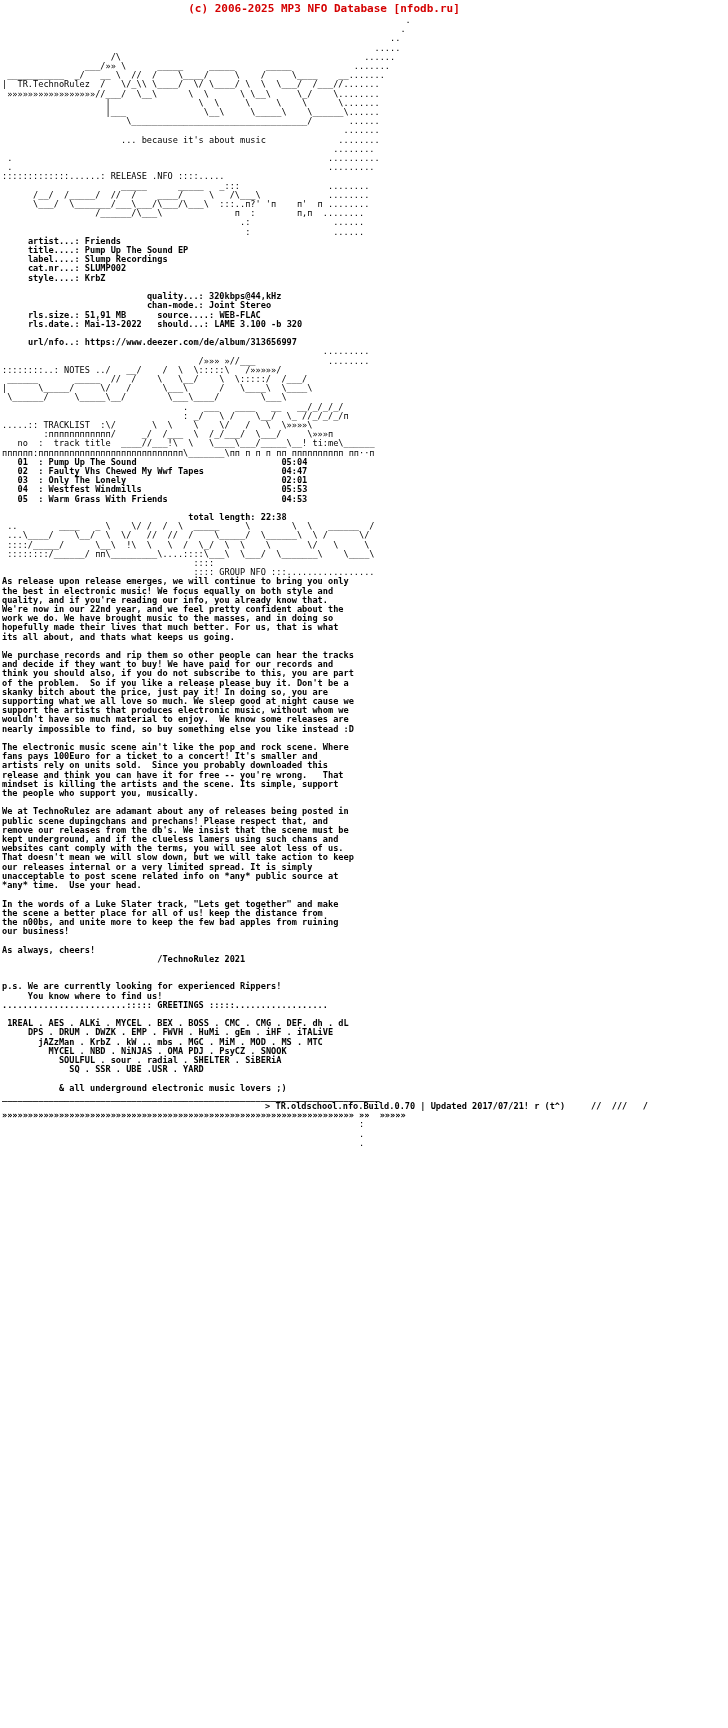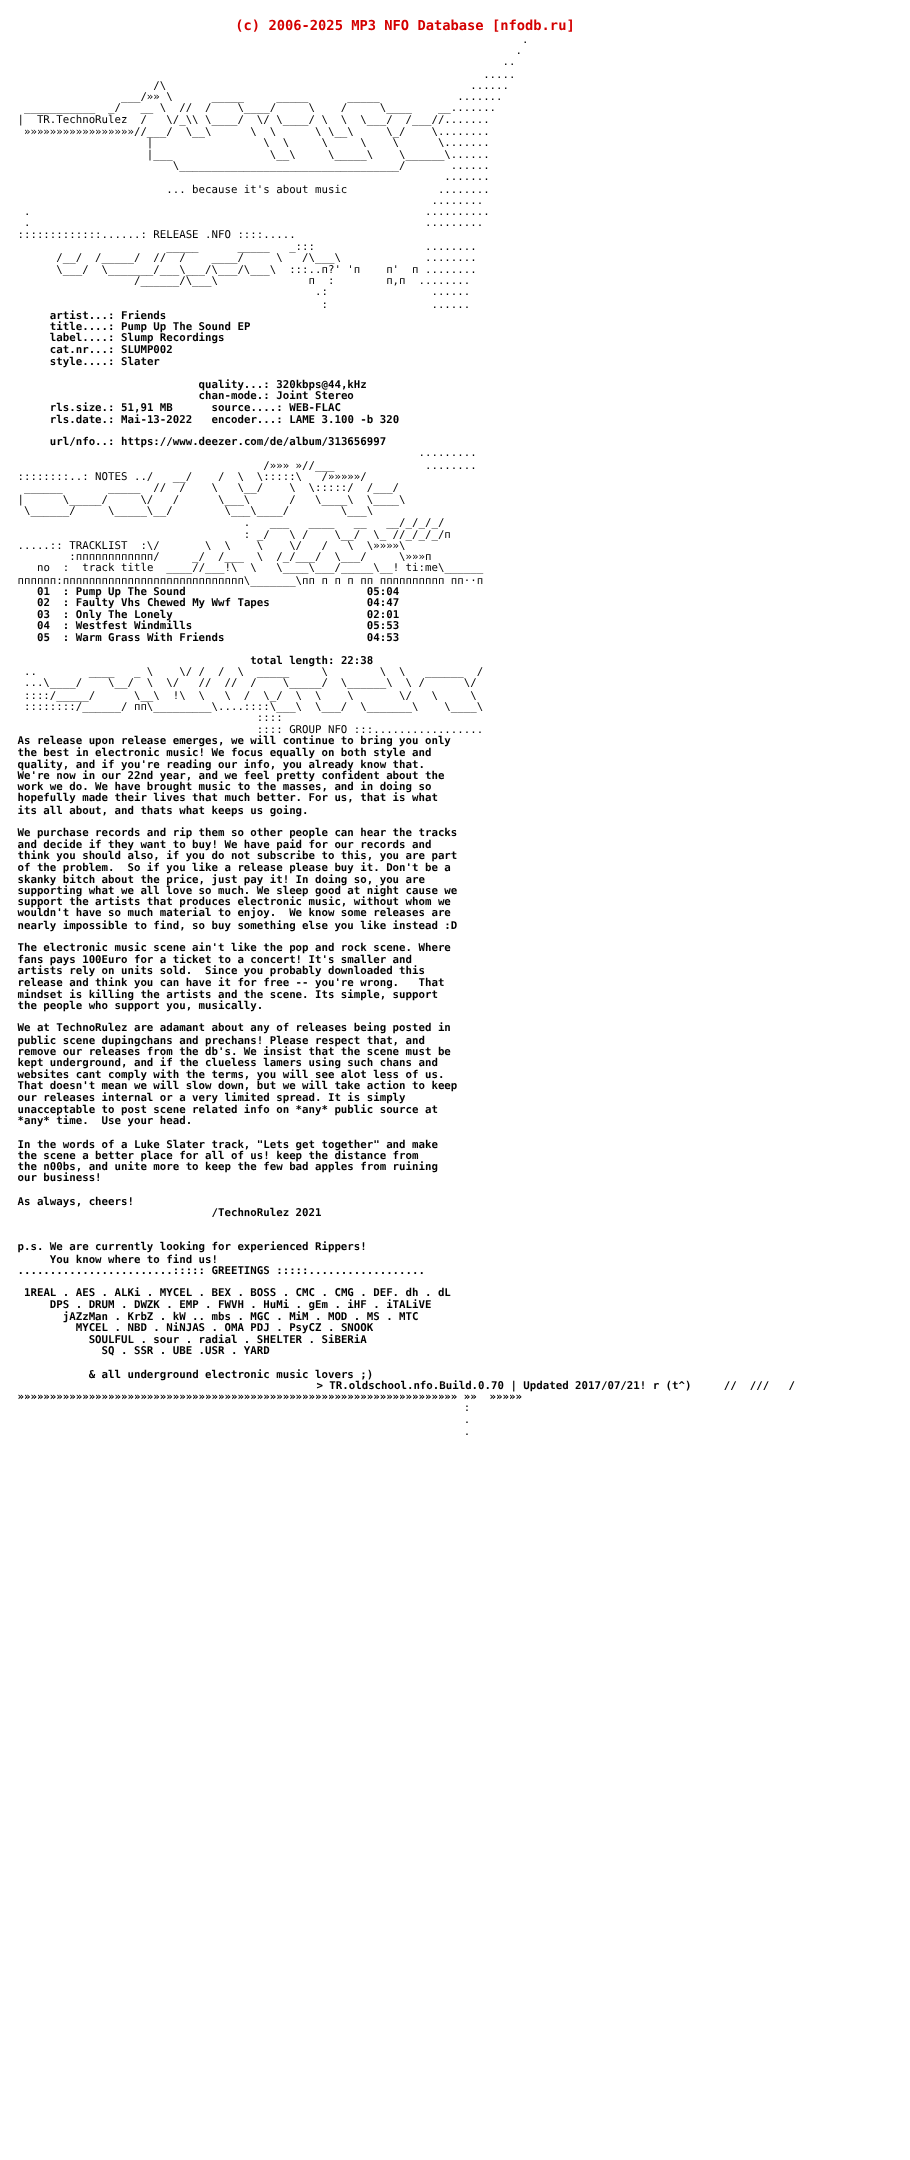--- a/index.html
+++ b/index.html
@@ -11,21 +11,21 @@
     width: 728px;
     min-height: 1728px;
     font-family: "DejaVu Sans Mono", "Liberation Mono", monospace;
     color: #000000;
   }
   #page {
     position: relative;
     width: 648px;
     min-height: 1728px;
     box-sizing: border-box;
-    padding: 12px;
+    padding: 0;
     overflow: hidden;
   }
   .dbheader {
     text-align: center;
     color: #d40000;
     font-family: "DejaVu Sans Mono", "Liberation Mono", monospace;
     font-size: 11px;
     font-weight: bold;
     line-height: 14px;
     padding-top: 2px;
@@ -87,26 +87,26 @@
       /__/  /_____/  //  /    ____/     \   /\___\             ........
       \___/  \_______/___\___/\___/\___\  :::..п?' 'п    п'  п ........
                   /______/\___\              п  :        п,п  ........
                                               .:                ......
                                                :                ......</pre>
 
   <pre class="nfo">     <span>artist...:</span> <span>Friends</span>
      <span>title....:</span> <span>Pump Up The Sound EP</span>
      <span>label....:</span> <span>Slump Recordings</span>
      <span>cat.nr...:</span> <span>SLUMP002</span>
-     <span>style....:</span> <span>Slater</span>
+     <span>style....:</span> <span>KrbZ</span>
 
                             <span>quality...:</span> <span>320kbps@44,kHz</span>
                             <span>chan-mode.:</span> <span>Joint Stereo</span>
      <span>rls.size.:</span> <span>51,91 MB</span>      <span>source....:</span> <span>WEB-FLAC</span>
-     <span>rls.date.:</span> <span>Mai-13-2022</span>   <span>encoder...:</span> <span>LAME 3.100 -b 320</span>
+     <span>rls.date.:</span> <span>Mai-13-2022</span>   <span>should...:</span> <span>LAME 3.100 -b 320</span>
 
      <span>url/nfo..:</span> <span>https://www.deezer.com/de/album/313656997</span></pre>
 
   <pre class="nfo art">                                                              .........
                                       /»»» »//___              ........
 <span>::::::::..: NOTES ..</span>/   __/    /  \  \:::::\   /»»»»»/
  ______       _____  //  /    \   \__/    \  \:::::/  /___/
 |      \_____/     \/   /      \___\      /   \____\  \____\
  \______/     \_____\__/        \___\____/        \___\</pre>
 
@@ -183,20 +183,21 @@
 
  <span>1REAL . AES . ALKi . MYCEL . BEX . BOSS . CMC . CMG . DEF. dh . dL</span>
      <span>DPS . DRUM . DWZK . EMP . FWVH . HuMi . gEm . iHF . iTALiVE</span>
        <span>jAZzMan . KrbZ . kW .. mbs . MGC . MiM . MOD . MS . MTC</span>
          <span>MYCEL . NBD . NiNJAS . OMA PDJ . PsyCZ . SNOOK</span>
            <span>SOULFUL . sour . radial . SHELTER . SiBERiA</span>
              <span>SQ . SSR . UBE .USR . YARD</span>
 
            <span>&amp; all underground electronic music lovers ;)</span></pre>
 
+  <pre class="nfo">_________________________________________________________________________</pre>
   <pre class="nfo footline"><span>&gt; TR.oldschool.nfo.Build.0.70 | Updated 2017/07/21! r (t^)</span>     <span>//  ///   /</span></pre>
   <pre class="nfo">»»»»»»»»»»»»»»»»»»»»»»»»»»»»»»»»»»»»»»»»»»»»»»»»»»»»»»»»»»»»»»»»»»»» »»  »»»»»</pre>
 
   <pre class="nfo art">                                                                     :
                                                                      .
                                                                      .</pre>
 
 </div>
 
 </body></html>

